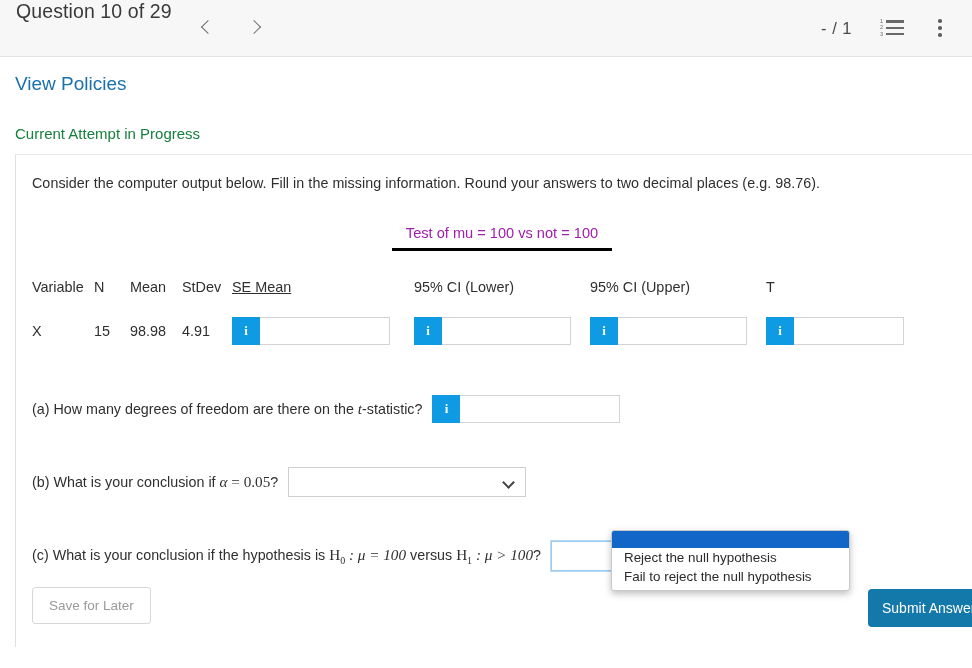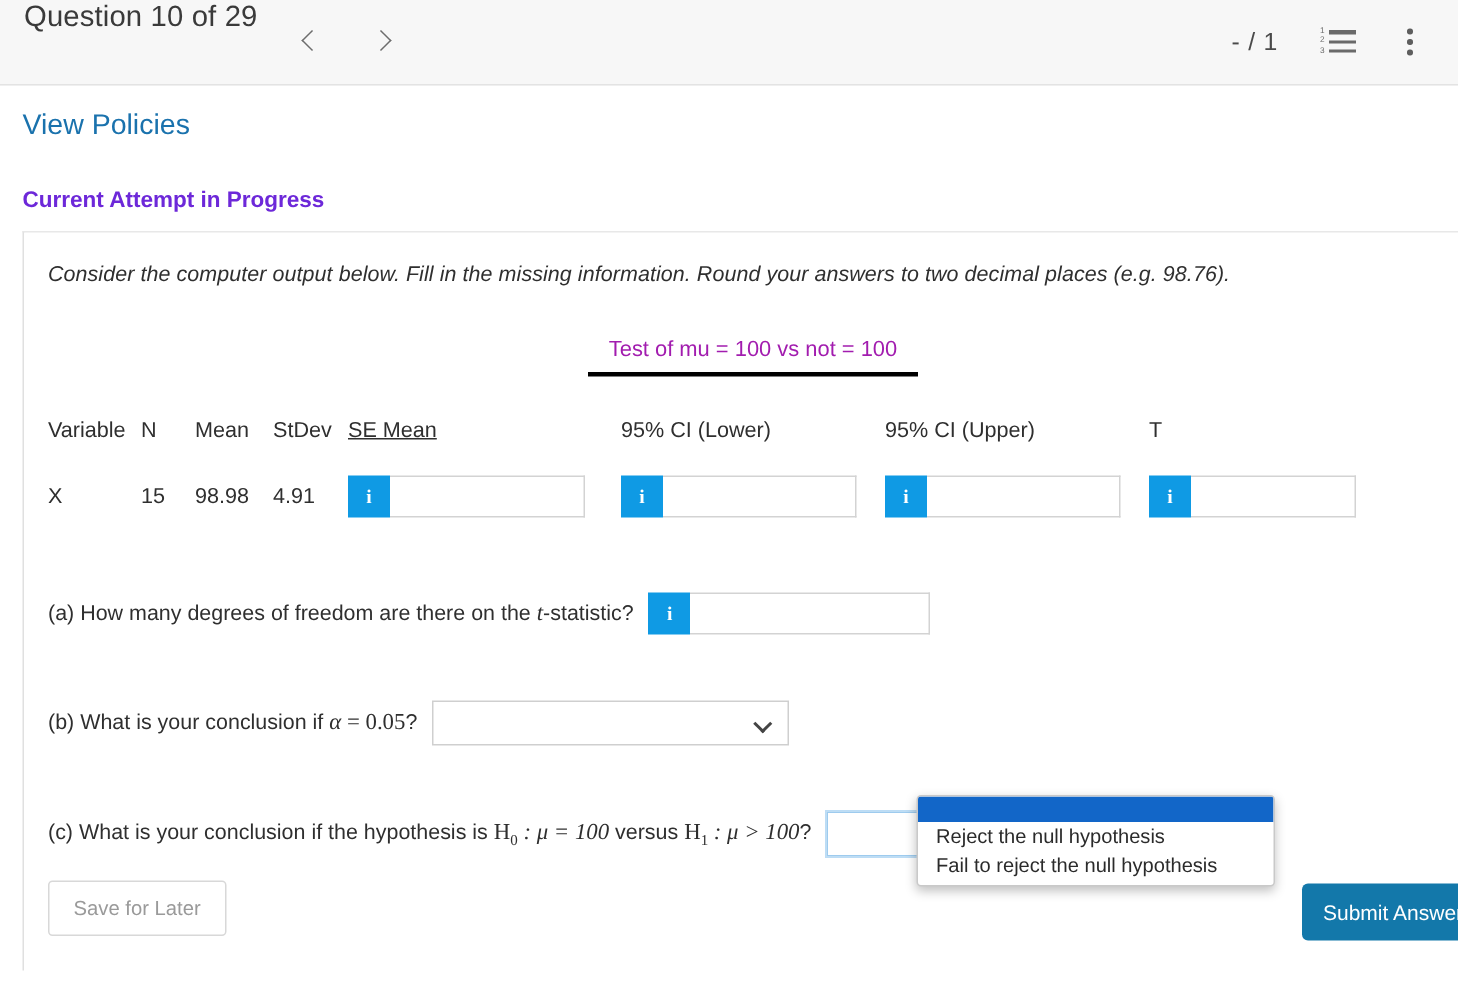--- a/index.html
+++ b/index.html
@@ -117,41 +117,40 @@
   }
   .policies a {
     color: #1a72ad;
     text-decoration: none;
     cursor: pointer;
   }
 
   
   .attempt-head {
     font-size: 15px;
-    font-weight: bold;
-    color: #6d28d9;
+    font-weight: normal;
+    color: #15803d;
     padding: 30px 0 0 15px;
   }
 
   
   .panel {
     margin: 12px 0 0 15px;
     border-left: 1px solid #e0e0e0;
     border-top: 1px solid #e8e8e8;
     padding: 0 0 0 16px;
     height: 493px;
     position: relative;
   }
 
   .intro {
     font-size: 14.3px;
     color: #2f2f2f;
     padding-top: 20px;
     letter-spacing: .05px;
-    font-style: italic;
   }
 
   
   .output-title-wrap {
     margin-top: 34px;
     display: flex;
     justify-content: center;
   }
   .output-title-inner { text-align: center; }
   .output-title {

